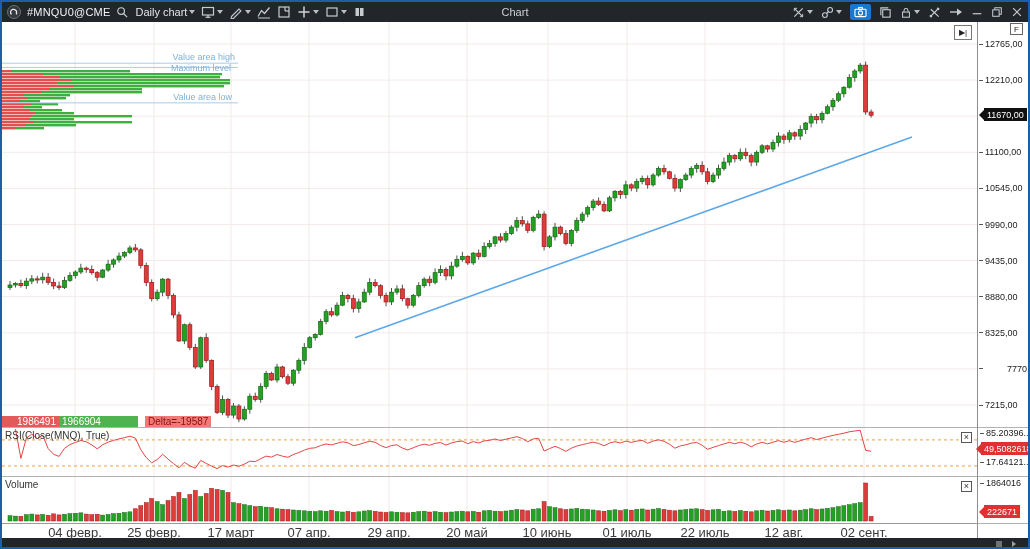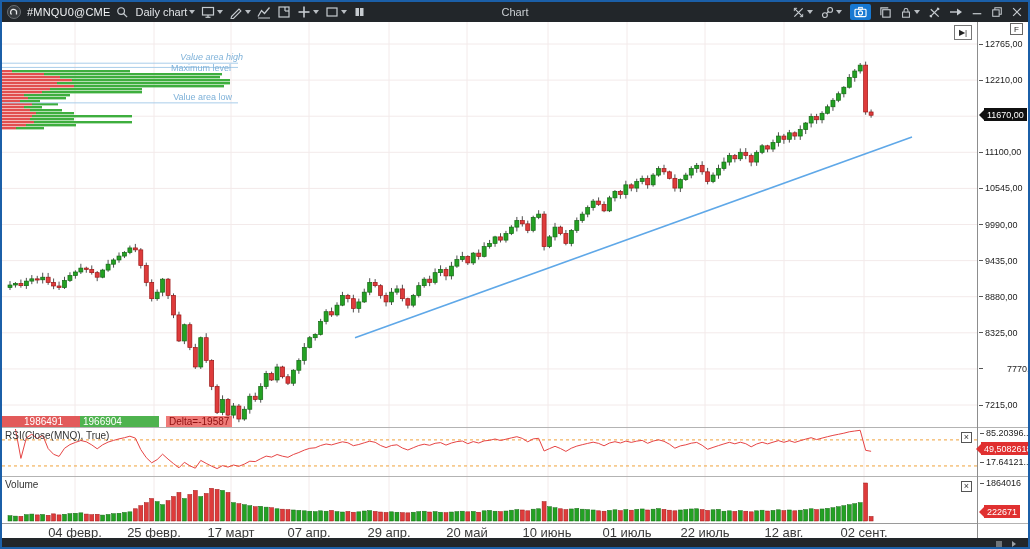--- a/index.html
+++ b/index.html
@@ -29,27 +29,27 @@
   .vol-panel { height:46px; position:relative; overflow:hidden; }
   .date-axis { height:15px; position:relative; font-size:13px; color:#3a3a3a; border-top:1px solid #9a9a9a; background:#fff; }
   .date-label { position:absolute; top:1px; width:58px; text-align:center; }
 
   .panel-label { position:absolute; top:2px; left:3px; font-size:10px; color:#333; z-index:4; }
   .panel-close { position:absolute; top:4px; right:5px; width:11px; height:11px; border:1px solid #555; color:#333; font-size:9px; line-height:9px; text-align:center; background:#fff; z-index:4; }
   .goto-btn { position:absolute; top:3px; right:5px; width:18px; height:15px; border:1px solid #777; font-size:8px; color:#222; display:flex; align-items:center; justify-content:center; background:#fff; z-index:4; }
 
   
   .va-label { position:absolute; font-size:9px; color:#7fb2d9; text-align:right; z-index:3; }
-  .va-high { top:30px; left:8px; width:233px;font-style:italic; }
+  .va-high { top:30px; left:0; width:233px; }
   .va-max  { top:41px; left:0; width:229px;padding-left:35px; }
   .va-low  { top:70px; left:0; width:230px; }
 
   
   .delta-bar { position:absolute; left:0; top:394px; height:11px; display:flex; font-size:10px; line-height:11px; z-index:5; }
-  .seg-bid { width:78px; background:#e25a5a; color:#fff; text-align:right; padding-right:17px; }
+  .seg-bid { width:57px; background:#e25a5a; color:#fff; text-align:right; padding-right:3px; }
   .seg-ask { width:79px; background:#4fb34f; color:#fff; padding-left:3px; }
   .seg-gap { width:7px; }
   .seg-delta { background:#ef7b78; color:#8f0f0f; padding:0 3px; }
 
   
   .price-axis { width:51px; position:relative; border-left:1px solid #8d8d8d; font-size:9px; color:#1c1c1c; background:#fff; }
   .tick { position:absolute; left:1px; height:10px; display:flex; align-items:center; gap:2px; white-space:nowrap; }
   .tickdash { width:4px; height:1px; background:#555; flex:0 0 auto; }
   .ax-static { position:absolute; left:2px; white-space:nowrap; display:flex; align-items:center; gap:2px; }
   .axis-badge { position:absolute; left:6px; color:#fff; font-size:9px; height:13px; display:flex; align-items:center; padding:0 3px; white-space:nowrap; }

